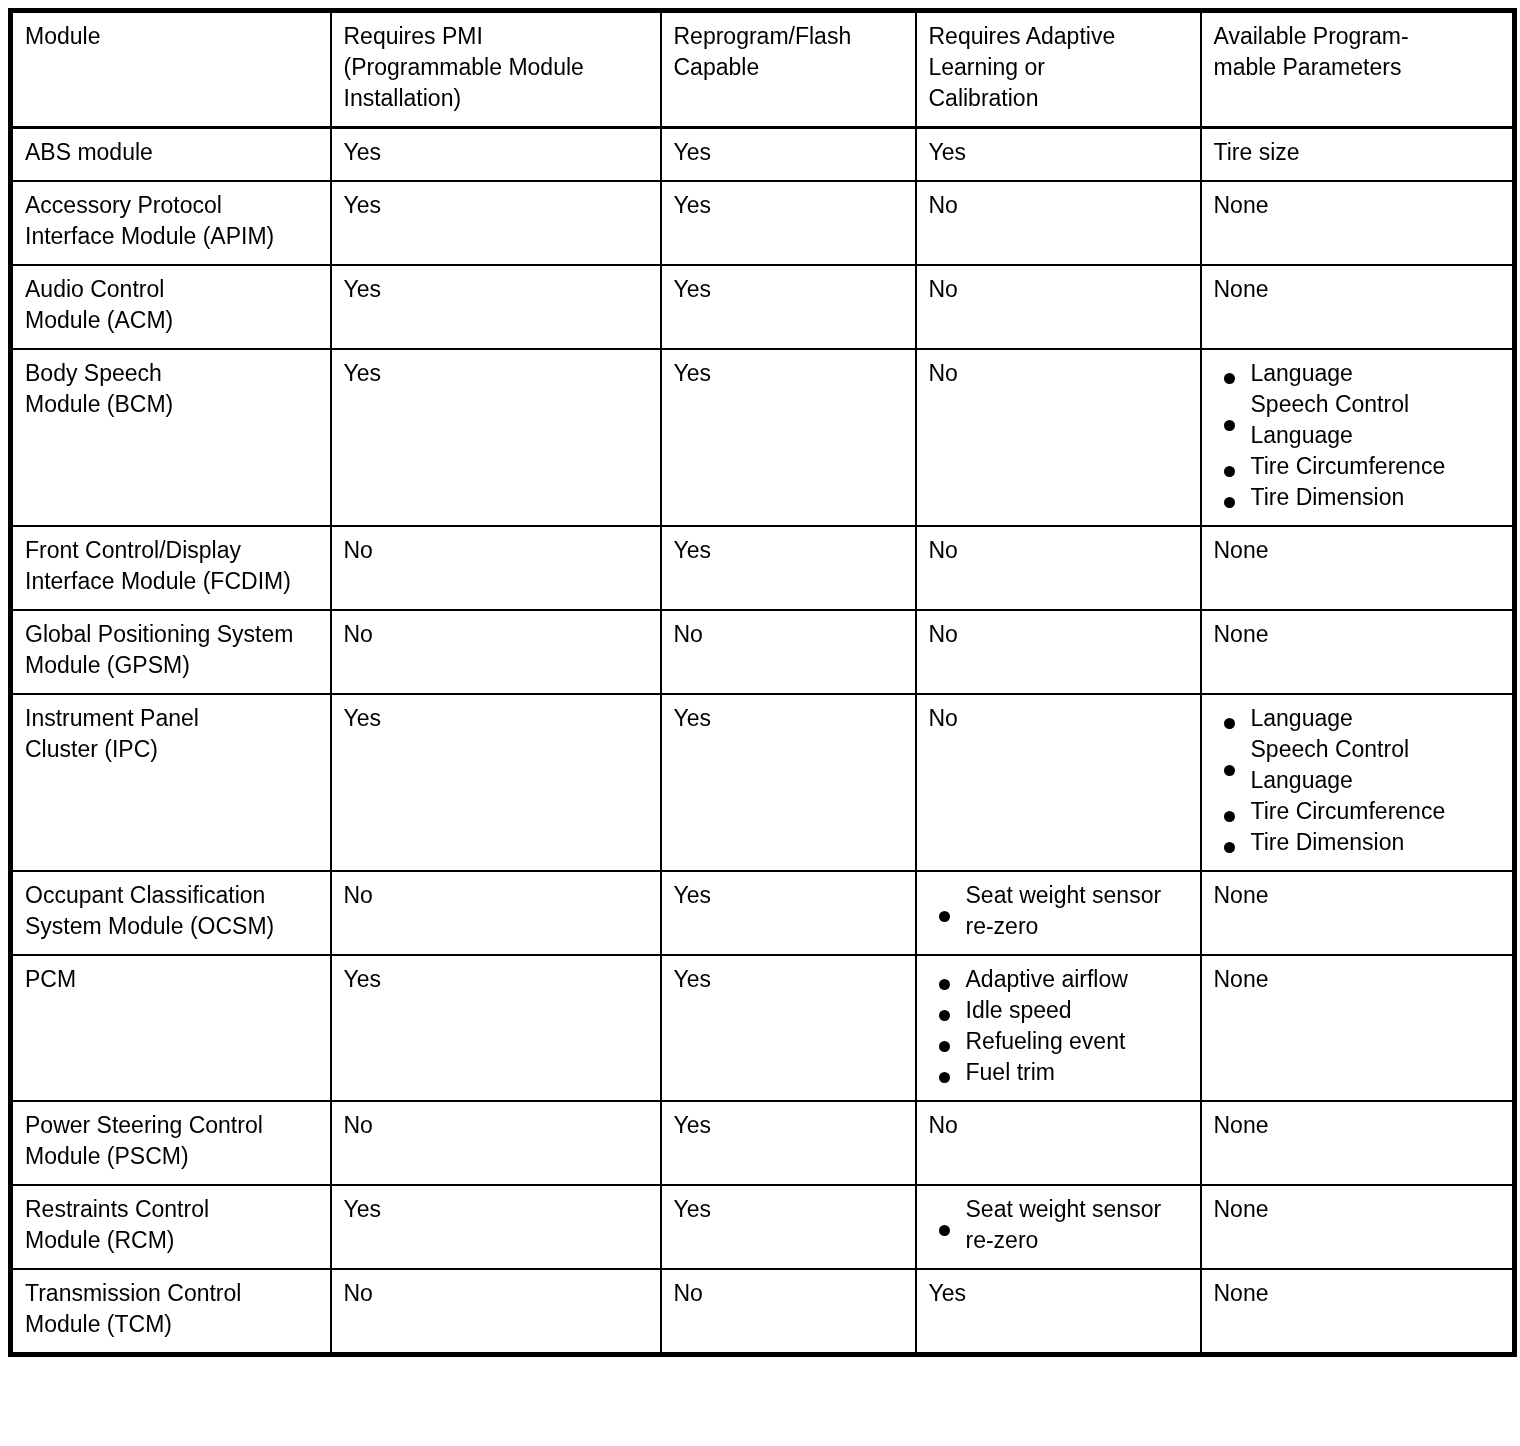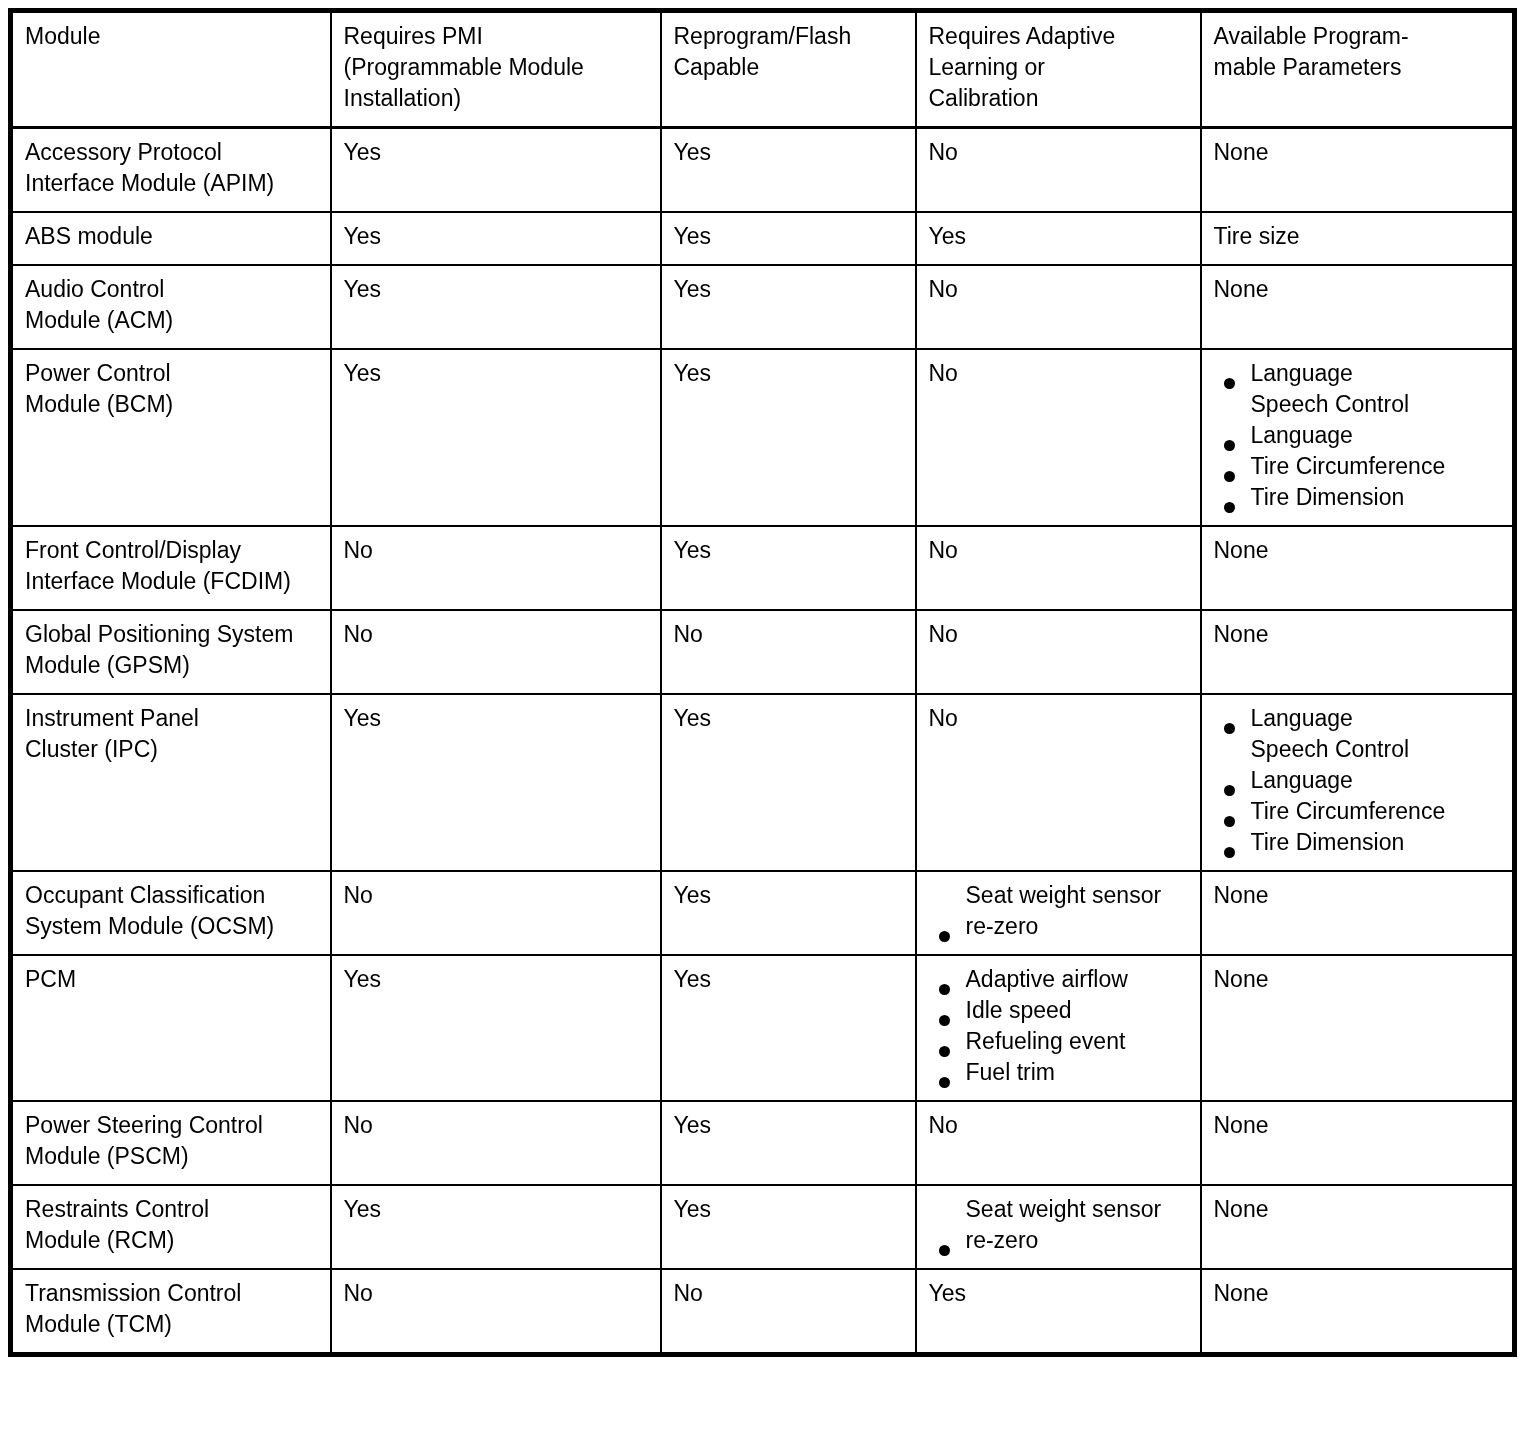--- a/index.html
+++ b/index.html
@@ -42,21 +42,21 @@
     font-weight: 400;
     border-bottom: 3px solid #000000;
   }
   ul.bullets {
     margin: 0;
     padding: 0 0 0 10px;
     list-style: none;
   }
   ul.bullets li {
     display: flex;
-    align-items: flex-end;
+    align-items: center;
   }
   .bullet {
     flex: 0 0 auto;
     width: 11px;
     height: 11px;
     border-radius: 50%;
     background: #000000;
     margin: 10px 16px 0 0;
   }
   .bullet-text {
@@ -86,44 +86,44 @@
 Capable</th>
           <th>Requires Adaptive
 Learning or
 Calibration</th>
           <th>Available Program-
 mable Parameters</th>
         </tr>
     </thead>
     <tbody>
         <tr>
+          <td>ABS module</td>
+          <td>Yes</td>
+          <td>Yes</td>
+          <td>Yes</td>
+          <td>Tire size</td>
+        </tr>
+        <tr>
           <td>Accessory Protocol
 Interface Module (APIM)</td>
           <td>Yes</td>
           <td>Yes</td>
           <td>No</td>
           <td>None</td>
-        </tr>
-        <tr>
-          <td>ABS module</td>
-          <td>Yes</td>
-          <td>Yes</td>
-          <td>Yes</td>
-          <td>Tire size</td>
         </tr>
         <tr>
           <td>Audio Control
 Module (ACM)</td>
           <td>Yes</td>
           <td>Yes</td>
           <td>No</td>
           <td>None</td>
         </tr>
         <tr>
-          <td>Power Control
+          <td>Body Speech
 Module (BCM)</td>
           <td>Yes</td>
           <td>Yes</td>
           <td>No</td>
           <td><ul class="bullets"><li><span class="bullet"></span><span class="bullet-text">Language</span></li><li><span class="bullet"></span><span class="bullet-text">Speech Control Language</span></li><li><span class="bullet"></span><span class="bullet-text">Tire Circumference</span></li><li><span class="bullet"></span><span class="bullet-text">Tire Dimension</span></li></ul></td>
         </tr>
         <tr>
           <td>Front Control/Display
 Interface Module (FCDIM)</td>
           <td>No</td>

